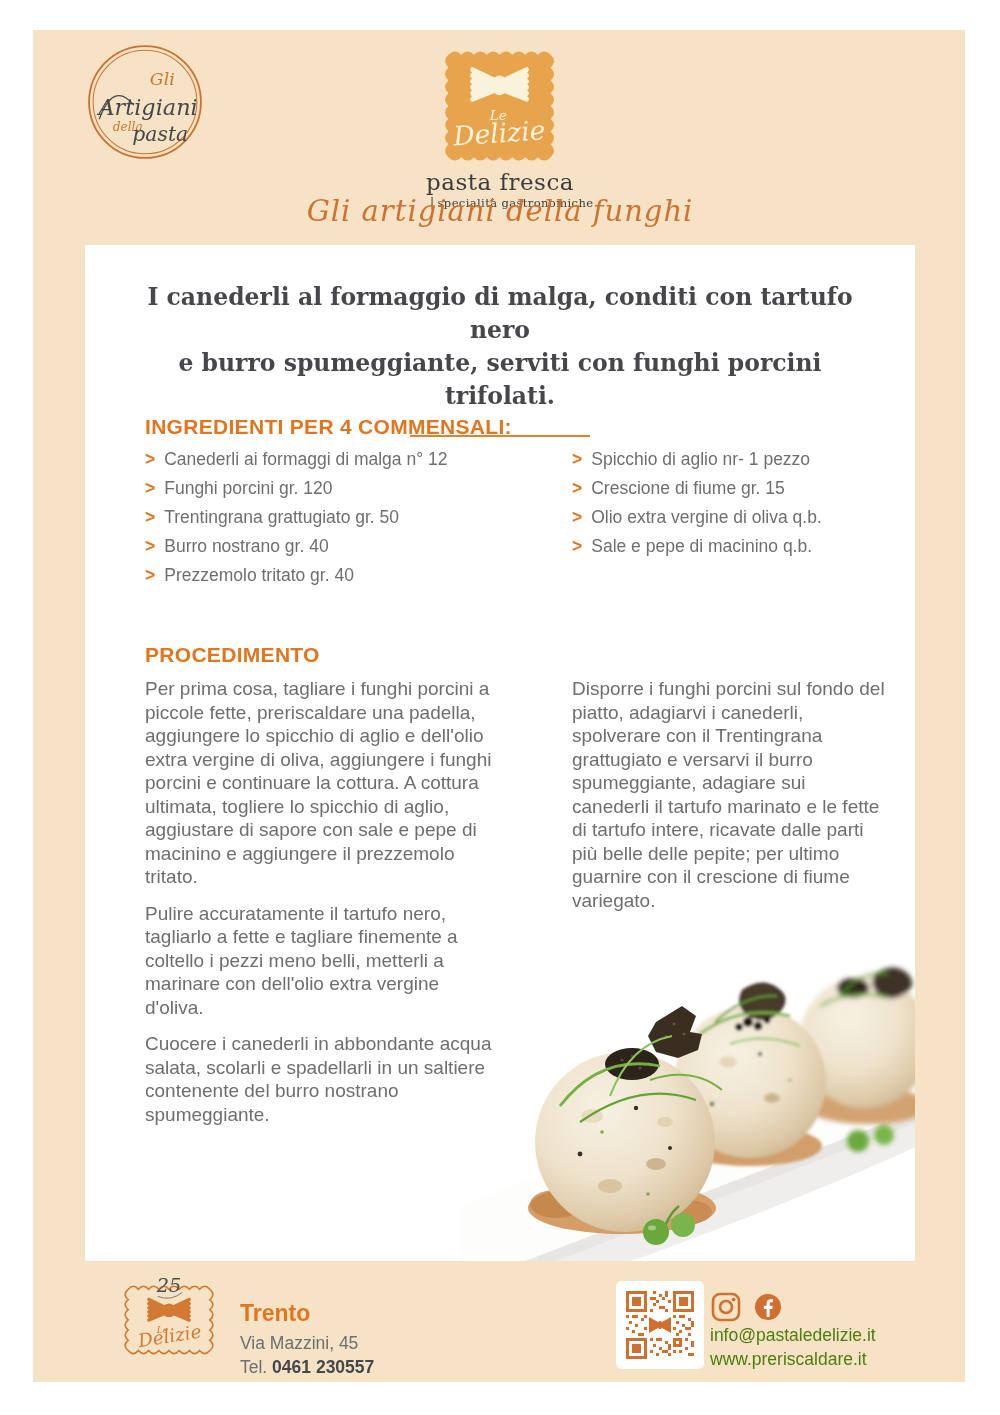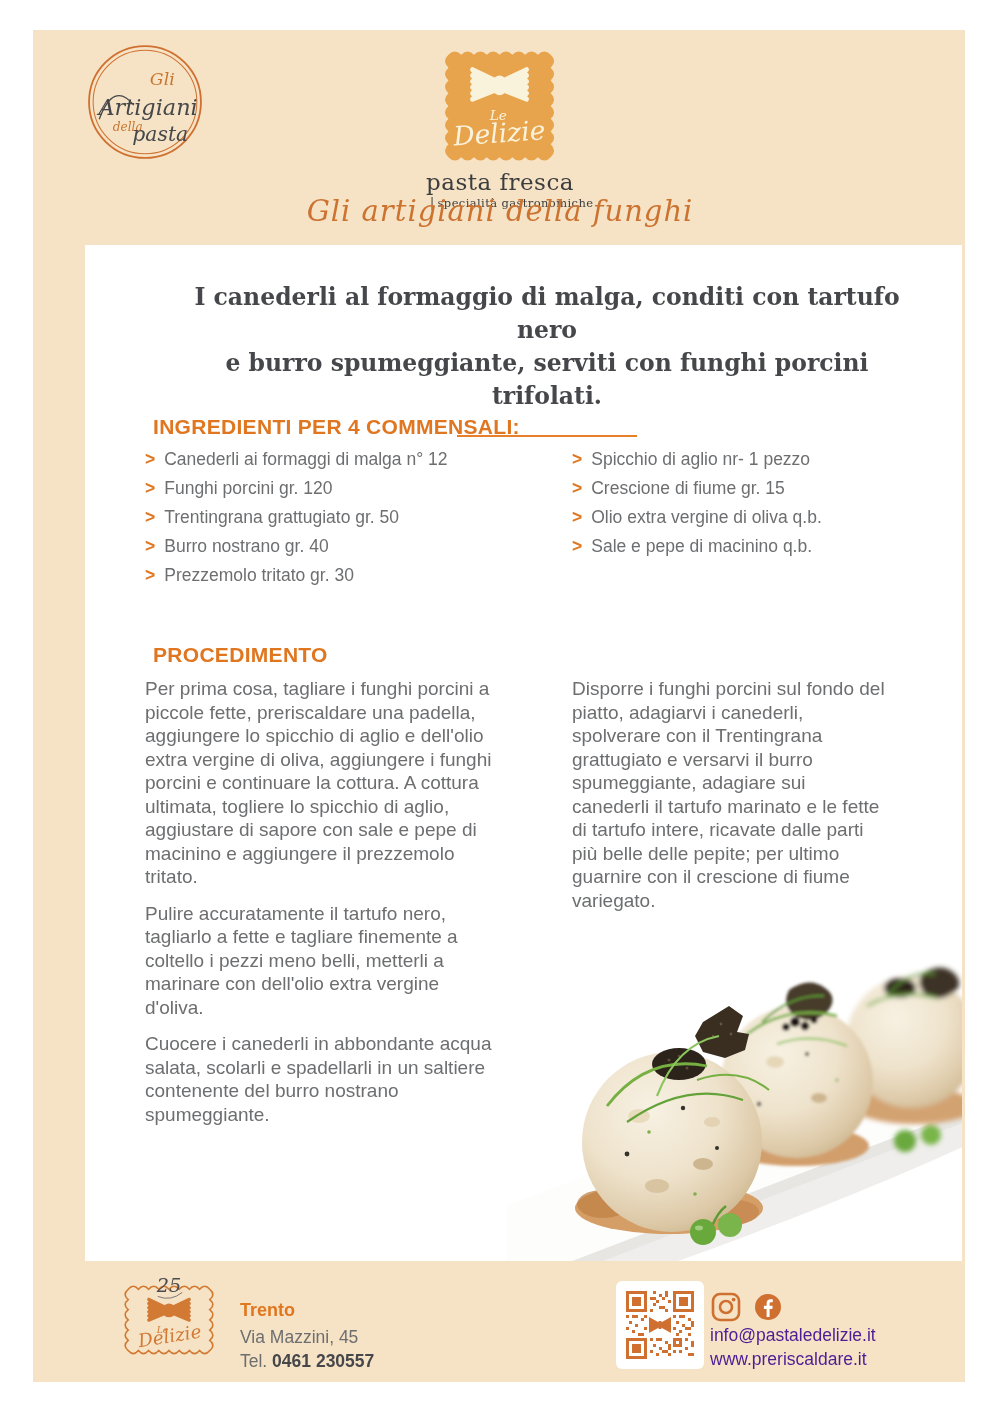--- a/index.html
+++ b/index.html
@@ -12,50 +12,50 @@
   .badge{left:85px;top:42px;}
   .logo-block{left:50%;top:45px;transform:translateX(-50%);display:flex;flex-direction:column;align-items:center;}
   .logo-sub{font-family:"DejaVu Serif",serif;font-size:23px;color:#3c3d3f;letter-spacing:.5px;margin-top:2px;}
   .logo-sub2{display:flex;align-items:center;gap:5px;margin-top:1px;align-self:flex-start;margin-left:25px;}
   .vbar{width:1px;height:13px;background:#3c3d3f;}
   .logo-sub2 span{font-family:"DejaVu Serif",serif;font-size:11.5px;color:#3c3d3f;letter-spacing:.4px;}
   .tagline{left:50%;top:194px;transform:translateX(-50%);font-family:"DejaVu Serif",serif;font-style:italic;
            font-size:29px;color:#cc7331;letter-spacing:1px;white-space:nowrap;}
 
   
-  .card{left:85px;top:245px;width:830px;height:1016px;background:#ffffff;padding-left:47px;}
+  .card{left:85px;top:245px;width:830px;height:1016px;background:#ffffff;}
   .title{margin:36px 40px 0;text-align:center;font-family:"DejaVu Serif",serif;font-weight:bold;
          font-size:23.5px;line-height:1.4;color:#46474a;}
   .divider{width:180px;height:2px;background:#e87f2a;margin:22px auto 0;}
-  .sec-heading{position:absolute;font-weight:bold;font-size:21px;color:#e0761f;letter-spacing:.3px;white-space:nowrap;margin-left:8px;}
+  .sec-heading{position:absolute;font-weight:bold;font-size:21px;color:#e0761f;letter-spacing:.3px;white-space:nowrap;}
   .ing-head{left:60px;top:170px;}
   .ing-col{position:absolute;top:200px;list-style:none;margin:0;padding:0;}
   .ing-col1{left:60px;}
   .ing-col2{left:487px;}
   .ing-col li{font-size:17.5px;color:#6d6e70;line-height:29px;display:flex;gap:9px;white-space:nowrap;}
   .b{color:#e0761f;font-weight:bold;}
   .proc-head{left:60px;top:398px;}
   .proc-col{position:absolute;top:432px;}
   .proc-col1{left:60px;width:352px;}
   .proc-col2{left:487px;width:315px;}
   .proc-col p{margin:0 0 13px;font-size:19px;line-height:23.5px;color:#6d6e70;}
   .photo{position:absolute;right:0;bottom:0;width:455px;height:367px;}
 
   
   .stamp{left:118px;top:1277px;}
   .loc{top:1300px;}
   .loc1{left:240px;}
   .loc2{left:413px;}
-  .city{font-size:18px;color:#e0761f;font-weight:bold;margin-bottom:4px;}
+  .city{font-size:23px;color:#e0761f;font-weight:bold;margin-bottom:4px;}
   .locline{font-size:17.5px;color:#6d6e70;line-height:24px;}
   .locline b{color:#46474a;}
   .qr{left:616px;top:1281px;}
   .social{left:710px;top:1291px;display:flex;gap:10px;}
   .contacts{left:710px;top:1323px;}
-  .contact-line{font-size:17.5px;color:#4c1d95;line-height:24px;}
+  .contact-line{font-size:17.5px;color:#4d7c0f;line-height:24px;}
 
   svg text{font-family:"DejaVu Serif",serif;}
 </style>
 </head>
 <body>
 
 <div class="page">
   <div class="panel"></div>
 
   <svg class="abs badge" width="120" height="120" viewBox="0 0 118 118">
@@ -113,21 +113,21 @@
       <li>
           <span class="b">&gt;</span>
           <span>Trentingrana grattugiato gr. 50</span>
         </li>
       <li>
           <span class="b">&gt;</span>
           <span>Burro nostrano gr. 40</span>
         </li>
       <li>
           <span class="b">&gt;</span>
-          <span>Prezzemolo tritato gr. 30</span>
+          <span>Prezzemolo tritato gr. 40</span>
         </li>
     </ul>
     <ul class="ing-col ing-col2">
       <li>
           <span class="b">&gt;</span>
           <span>Spicchio di aglio nr- 1 pezzo</span>
         </li>
       <li>
           <span class="b">&gt;</span>
           <span>Crescione di fiume gr. 15</span>

